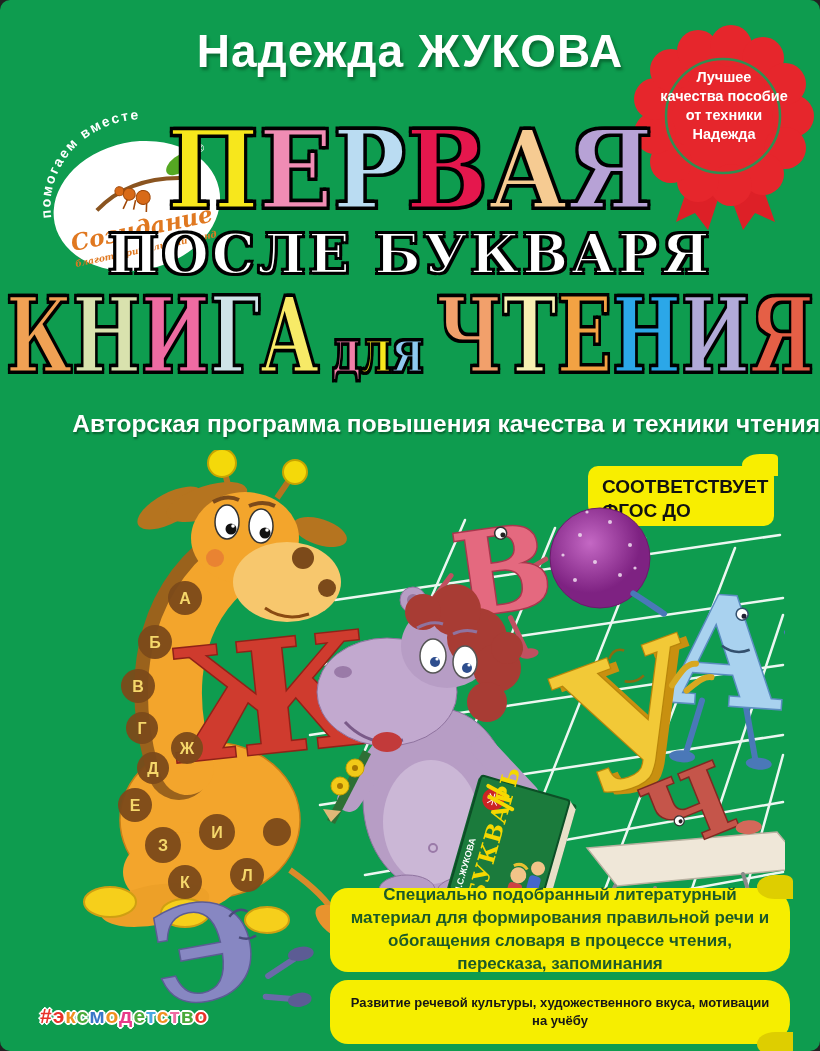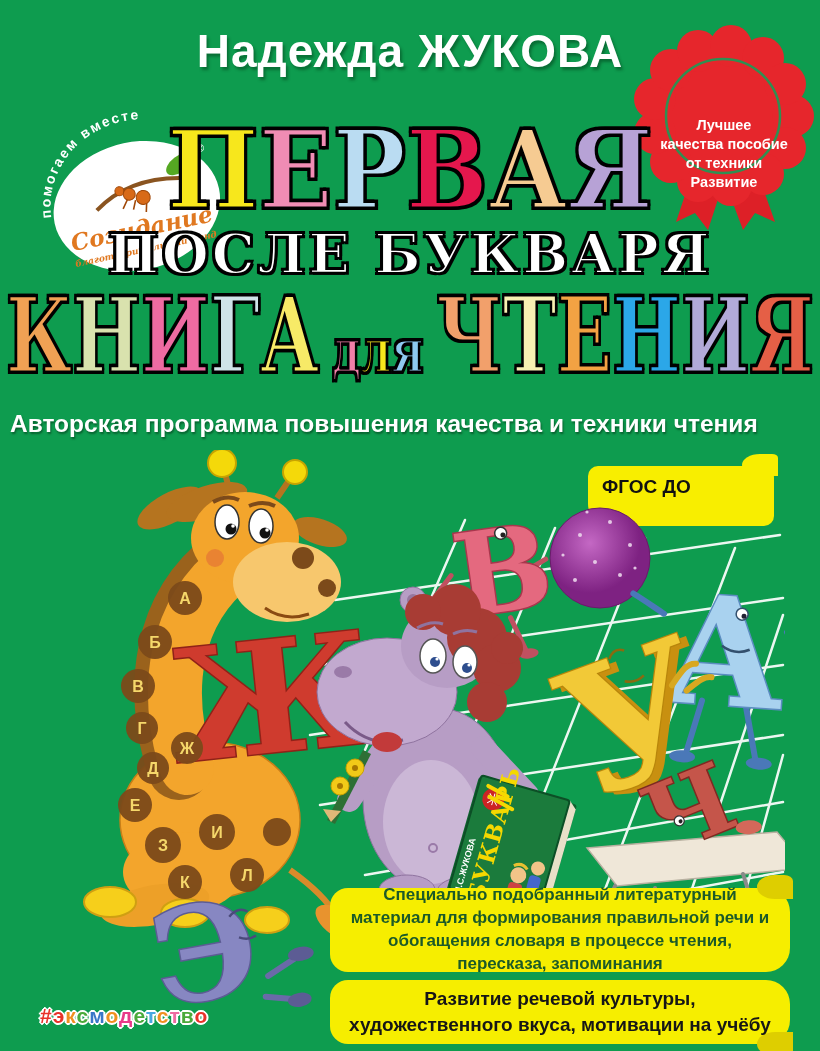--- a/index.html
+++ b/index.html
@@ -1,62 +1,62 @@
 <!DOCTYPE html>
 <html><head>
 <meta charset="utf-8">
 <style>
   html,body{margin:0;padding:0;background:#222;}
   .cover{position:relative;width:820px;height:1051px;background:#0E9C4F;overflow:hidden;
-         font-family:"Liberation Sans",sans-serif;}
+         font-family:"Liberation Sans",sans-serif;border-radius:10px;}
   
   .author{position:absolute;top:24px;left:0;right:0;text-align:center;color:#fff;
           font-size:46px;font-weight:bold;letter-spacing:1px;
           text-shadow:2px 3px 3px rgba(0,50,20,.45);}
   .reg-mark{position:absolute;left:196px;top:142px;color:#fff;font-size:11px;}
   
   .rosette{position:absolute;left:628px;top:24px;width:196px;height:210px;}
   .rosette svg{position:absolute;left:0;top:0;}
   .rosette-text{position:absolute;left:18px;top:44px;width:156px;text-align:center;
-                color:#fff;font-weight:bold;font-size:14.5px;line-height:1.3;margin-top:48px;}
+                color:#fff;font-weight:bold;font-size:14.5px;line-height:1.3;}
   
   .logo{position:absolute;left:34px;top:102px;width:204px;height:184px;}
   
   .letters-row{position:absolute;left:0;right:0;display:flex;justify-content:center;
                align-items:baseline;transform-origin:center;}
   .letters-row span{font-family:"DejaVu Serif","Liberation Serif",serif;font-weight:bold;
         line-height:1;-webkit-text-stroke:3px #000;
         text-shadow:2px 2px 0 #000,-2px -2px 0 #000,2px -2px 0 #000,-2px 2px 0 #000;}
   .title1{top:116px;font-size:108px;transform:scaleX(.9);}
   .title2{position:absolute;top:222px;left:0;right:0;text-align:center;
         font-family:"DejaVu Serif","Liberation Serif",serif;font-weight:bold;font-size:54px;
         color:#fff;letter-spacing:3px;-webkit-text-stroke:2px #000;
         text-shadow:2px 2px 0 #000,-2px -2px 0 #000,2px -2px 0 #000,-2px 2px 0 #000;}
   .title3{top:284px;font-size:104px;transform:scaleX(.70);gap:18px;}
   .title3 .small-word{font-size:62px;display:flex;align-items:baseline;}
-  .subtitle{position:absolute;top:410px;left:10px;right:0;text-align:left;color:#fff;
+  .subtitle{position:absolute;top:410px;left:10px;right:0;text-align:right;color:#fff;
         font-size:24.5px;font-weight:bold;text-shadow:1px 2px 2px rgba(0,40,15,.5);}
   
   .fgos{position:absolute;left:588px;top:466px;width:186px;height:60px;background:#F8EE00;
         border-radius:10px 12px 10px 22px;color:#111;font-weight:bold;font-size:19px;
         line-height:1.25;padding:9px 0 0 14px;box-sizing:border-box;}
   .fgos:before{content:"";position:absolute;right:-4px;top:-12px;width:36px;height:22px;
         background:#F8EE00;border-radius:60% 20% 0 60%;}
   
   .art{position:absolute;left:35px;top:450px;width:750px;height:560px;}
   .svg-serif{font-family:"DejaVu Serif","Liberation Serif",serif;font-weight:bold;}
   .svg-sans{font-family:"Liberation Sans",sans-serif;font-weight:bold;}
   
   .banner{position:absolute;left:330px;width:460px;background:#F6EE00;z-index:5;
           display:flex;align-items:center;justify-content:center;text-align:center;
           font-weight:bold;box-sizing:border-box;padding:8px 14px;}
   .banner1{top:888px;height:84px;border-radius:18px 24px 24px 18px;color:#1C5A28;font-size:17px;line-height:1.35;}
   .banner1:before{content:"";position:absolute;right:-3px;top:-13px;width:36px;height:24px;
           background:#DECE00;border-radius:60% 30% 0 60%;z-index:-1;}
-  .banner2{top:980px;height:64px;border-radius:18px 24px 24px 18px;color:#161616;font-size:19px;line-height:1.35;}
+  .banner2{top:980px;height:64px;border-radius:18px 24px 24px 18px;color:#161616;font-size:13px;line-height:1.35;}
   .banner2:before{content:"";position:absolute;right:-3px;bottom:-12px;width:36px;height:24px;
           background:#DECE00;border-radius:60% 0 30% 60%;z-index:-1;}
   
   .hashtag{position:absolute;left:40px;top:1004px;font-size:21px;font-weight:bold;z-index:6;
            letter-spacing:1px;}
   .hashtag span{text-shadow:-2px 0 #fff,2px 0 #fff,0 -2px #fff,0 2px #fff,
                 -1px -1px #fff,1px 1px #fff,-1px 1px #fff,1px -1px #fff;}
 </style>
 </head>
 <body>
@@ -86,21 +86,21 @@
         <circle cx="103" cy="22" r="21"></circle>
           <circle cx="135" cy="34" r="21"></circle>
         <circle cx="157" cy="60" r="21"></circle>
       </g>
       <circle cx="95" cy="92" r="57" fill="none" stroke="#2F8F52" stroke-width="2.5"></circle>
     </svg>
     <div class="rosette-text">
       <div>Лучшее</div>
       <div>качества пособие</div>
       <div>от техники</div>
-      <div>Развитие</div>
+      <div>Надежда</div>
     </div>
   </div>
 
   <div class="logo">
     <svg width="204" height="184" viewBox="0 0 204 184">
       <defs>
           <path id="arcT" d="M 16,106 A 90,84 0 0 1 188,68" fill="none"></path>
         </defs>
       <g transform="rotate(-12 102 100)">
         <text class="svg-sans" font-size="14" fill="#fff" letter-spacing="2">
@@ -150,20 +150,21 @@
         <span style="color: rgb(242, 162, 67);">Е</span>
         <span style="color: rgb(43, 167, 232);">Н</span>
         <span style="color: rgb(178, 170, 217);">И</span>
         <span style="color: rgb(229, 95, 70);">Я</span>
       </span>
   </div>
 
   <div class="subtitle">Авторская программа повышения качества и техники чтения</div>
 
   <div class="fgos">
+    <div>СООТВЕТСТВУЕТ</div>
     <div>ФГОС ДО</div>
   </div>
 
   <svg class="art" viewBox="0 0 750 560">
     <defs>
       <radialGradient id="ballG" cx="40%" cy="35%">
         <stop offset="0%" stop-color="#C468C4"></stop>
           <stop offset="100%" stop-color="#7E2282"></stop>
       </radialGradient>
     </defs>

